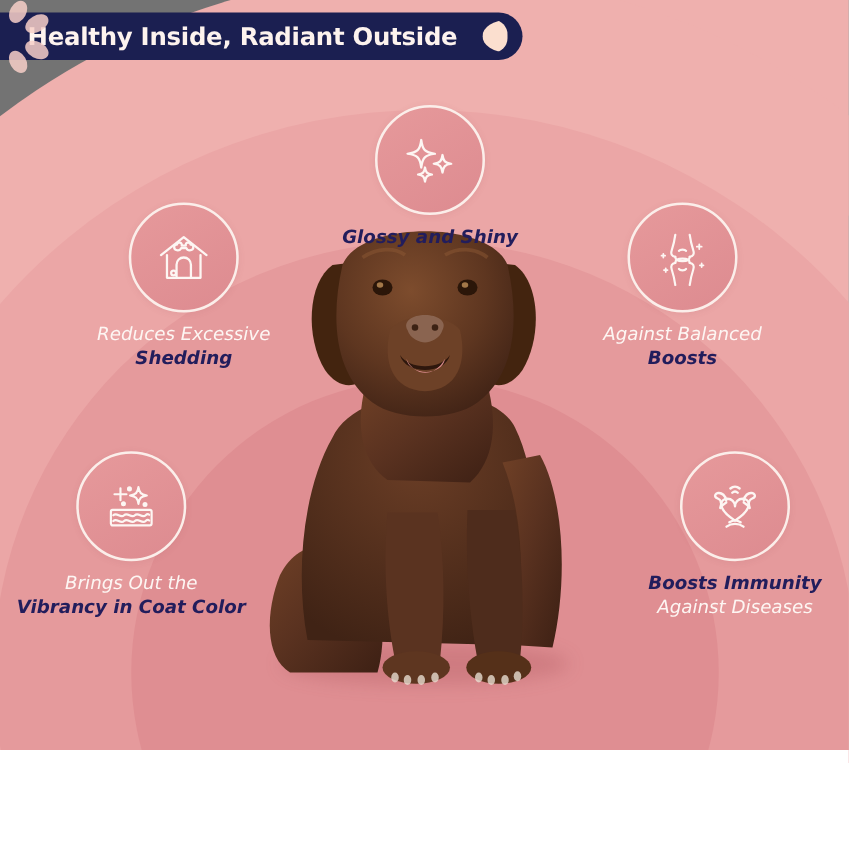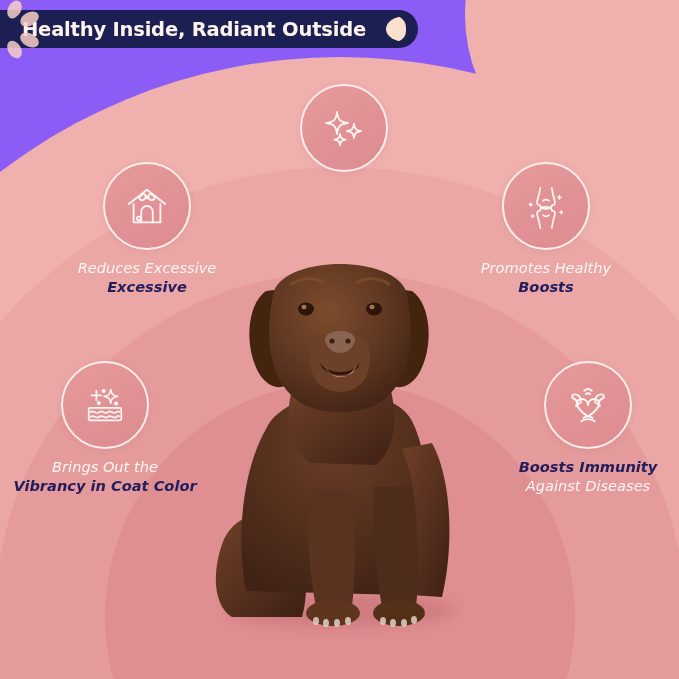--- a/index.html
+++ b/index.html
@@ -7,23 +7,23 @@
     margin: 0;
     padding: 0;
     background: #ffffff;
   }
   body {
     font-family: "Liberation Sans", sans-serif;
   }
   .canvas {
     position: relative;
     width: 679px;
-    height: 679px;
+    height: 600px;
     overflow: hidden;
-    background: #8b5cf6;
+    background: #737373;
   }
 
   
   .bg-layer { position: absolute; inset: 0; overflow: hidden; }
   .ring {
     position: absolute;
     border-radius: 50%;
     left: 50%;
     transform: translateX(-50%);
   }
@@ -242,36 +242,37 @@
 
   <div class="feature f-glossy">
     <div class="icon-circle">
       <svg width="48" height="48" viewBox="0 0 48 48" fill="none" stroke="#fdf6f3" stroke-width="1.8" stroke-linejoin="round">
         <path d="M17 8 C18 16 20 18 28 19 C20 20 18 22 17 30 C16 22 14 20 6 19 C14 18 16 16 17 8 Z"></path>
         <path d="M34 20 C34.7 25 36 26.3 41 27 C36 27.7 34.7 29 34 34 C33.3 29 32 27.7 27 27 C32 26.3 33.3 25 34 20 Z"></path>
         <path d="M20 30 C20.6 34 21.6 35 25.6 35.6 C21.6 36.2 20.6 37.2 20 41.2 C19.4 37.2 18.4 36.2 14.4 35.6 C18.4 35 19.4 34 20 30 Z"></path>
       </svg>
     </div>
     <div class="labels">
+      <span class="label-line lbl-navy">Glossy and Shiny</span>
     </div>
   </div>
 
   <div class="feature f-shedding">
     <div class="icon-circle">
       <svg width="46" height="46" viewBox="0 0 48 48" fill="none" stroke="#fdf6f3" stroke-width="1.9" stroke-linecap="round" stroke-linejoin="round">
         <path d="M5 22 L24 7 L43 22"></path>
         <path d="M10 22 L10 41 L38 41 L38 22"></path>
         <path d="M18 41 L18 30 C18 26.5 20.7 24 24 24 C27.3 24 30 26.5 30 30 L30 41"></path>
         <circle cx="15.5" cy="37" r="2"></circle>
         <path d="M19 18 C17 18 16 16.8 16 15.5 C16 14 17 13 18.3 13.2 C18.6 12 19.7 11.3 20.9 11.6 C22 11.9 22.6 13 22.3 14.1 L25.7 14.1 C25.4 13 26 11.9 27.1 11.6 C28.3 11.3 29.4 12 29.7 13.2 C31 13 32 14 32 15.5 C32 16.8 31 18 29 18 C27.6 18 26.6 17.2 26.2 16.1 L21.8 16.1 C21.4 17.2 20.4 18 19 18 Z"></path>
       </svg>
     </div>
     <div class="labels">
       <span class="label-line lbl-white">Reduces Excessive</span>
-      <span class="label-line lbl-navy">Excessive</span>
+      <span class="label-line lbl-navy">Shedding</span>
     </div>
   </div>
 
   <div class="feature f-growth">
     <div class="icon-circle">
       <svg width="46" height="46" viewBox="0 0 48 48" fill="none" stroke="#fdf6f3" stroke-width="1.8" stroke-linecap="round" stroke-linejoin="round">
         <path d="M18 5 C17 12 16 15 15 18 C14 21 15 23 18 23.5"></path>
         <path d="M30 5 C31 12 32 15 33 18 C34 21 33 23 30 23.5"></path>
         <path d="M18 23.5 C18 26 20 27 24 27 C28 27 30 26 30 23.5"></path>
         <path d="M18 28.5 C18 26.2 20 25 24 25 C28 25 30 26.2 30 28.5"></path>
@@ -281,21 +282,21 @@
         <path d="M21 33.5 C22 35.2 26 35.2 27 33.5"></path>
         <g stroke-width="1.5">
           <path d="M38 13 L38 17 M36 15 L40 15"></path>
           <path d="M40 29 L40 32 M38.5 30.5 L41.5 30.5"></path>
           <path d="M8 21 L8 24 M6.5 22.5 L9.5 22.5"></path>
           <path d="M10 33 L10 36 M8.5 34.5 L11.5 34.5"></path>
         </g>
       </svg>
     </div>
     <div class="labels">
-      <span class="label-line lbl-white">Promotes Healthy</span>
+      <span class="label-line lbl-white">Against Balanced</span>
       <span class="label-line lbl-navy">Boosts</span>
     </div>
   </div>
 
   <div class="feature f-vibrancy">
     <div class="icon-circle">
       <svg width="46" height="46" viewBox="0 0 48 48" fill="none" stroke="#fdf6f3" stroke-width="1.8" stroke-linecap="round" stroke-linejoin="round">
         <path d="M30 8 C30.9 13 32 14.1 37 15 C32 15.9 30.9 17 30 22 C29.1 17 28 15.9 23 15 C28 14.1 29.1 13 30 8 Z"></path>
         <path d="M15 9 L15 19 M10 14 L20 14"></path>
         <circle cx="22.5" cy="9.5" r="1.2" fill="#fdf6f3"></circle>

